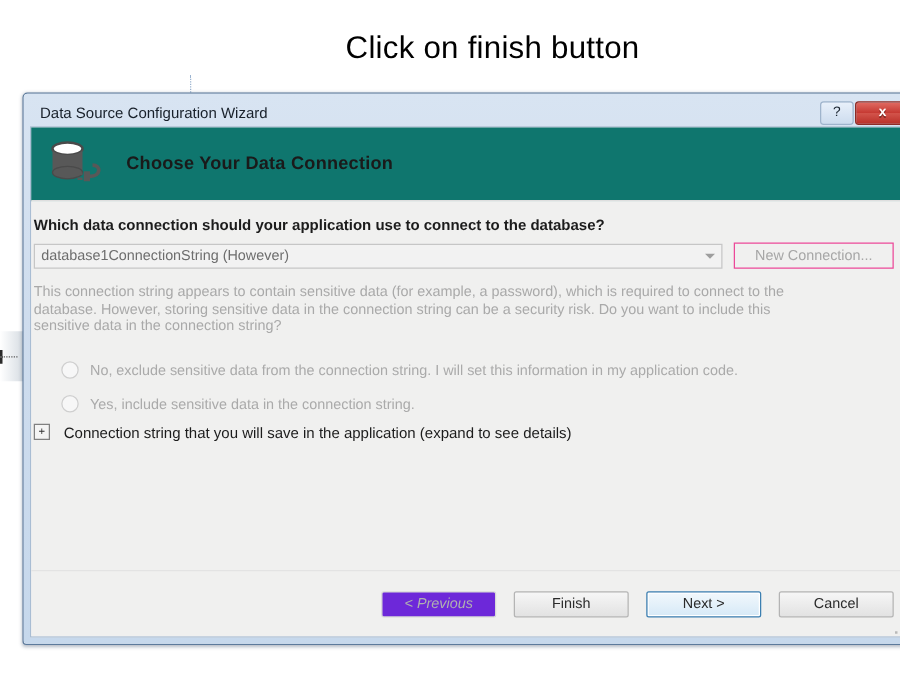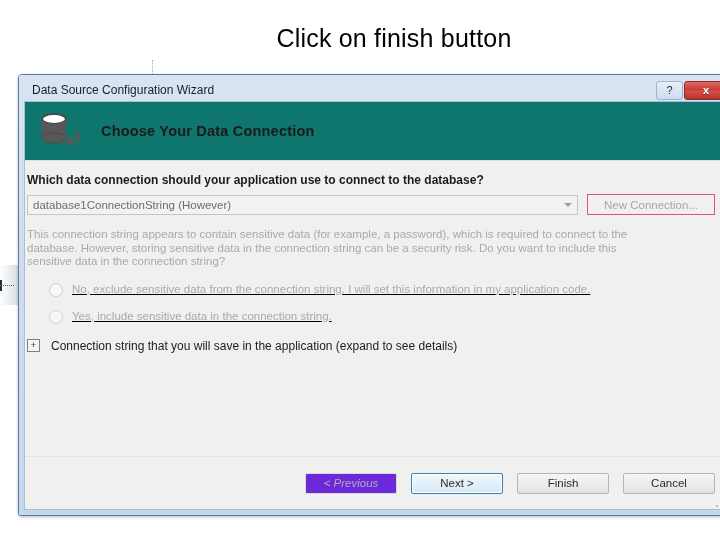--- a/index.html
+++ b/index.html
@@ -227,24 +227,23 @@
     margin-top: 13px;
     font-size: 11.5px;
     line-height: 13.5px;
     color: #a9a9a9;
     max-width: 618px;
   }
 
   .radios { margin-top: 14px; padding-left: 22px; }
   .radio-row {
     display: flex;
-    align-items: flex-start;
+    align-items: flex-end;
     height: 20px;
     margin-bottom: 7px;
-    text-decoration: underline;
   }
   .radio-dot {
     width: 12px; height: 12px;
     border-radius: 50%;
     border: 1px solid #cfcfcf;
     background: #f7f7f7;
     flex-shrink: 0;
   }
   .radio-label {
     font-size: 11.5px;
@@ -394,22 +393,22 @@
 
       <div class="expander-row">
         <span class="expander-box">+</span>
         <span class="expander-label">Connection string that you will save in the application (expand to see details)</span>
       </div>
 
     </div>
 
     <div class="footer">
       <div class="wiz-btn disabled">&lt; Previous</div>
+      <div class="wiz-btn">Finish</div>
       <div class="wiz-btn default">Next &gt;</div>
-      <div class="wiz-btn">Finish</div>
       <div class="wiz-btn">Cancel</div>
       <div class="grip">
         <i style="right:0;bottom:0;"></i>
           <i style="right:4px;bottom:0;"></i>
           <i style="right:8px;bottom:0;"></i>
         <i style="right:0;bottom:4px;"></i>
           <i style="right:4px;bottom:4px;"></i>
         <i style="right:0;bottom:8px;"></i>
       </div>
     </div>

